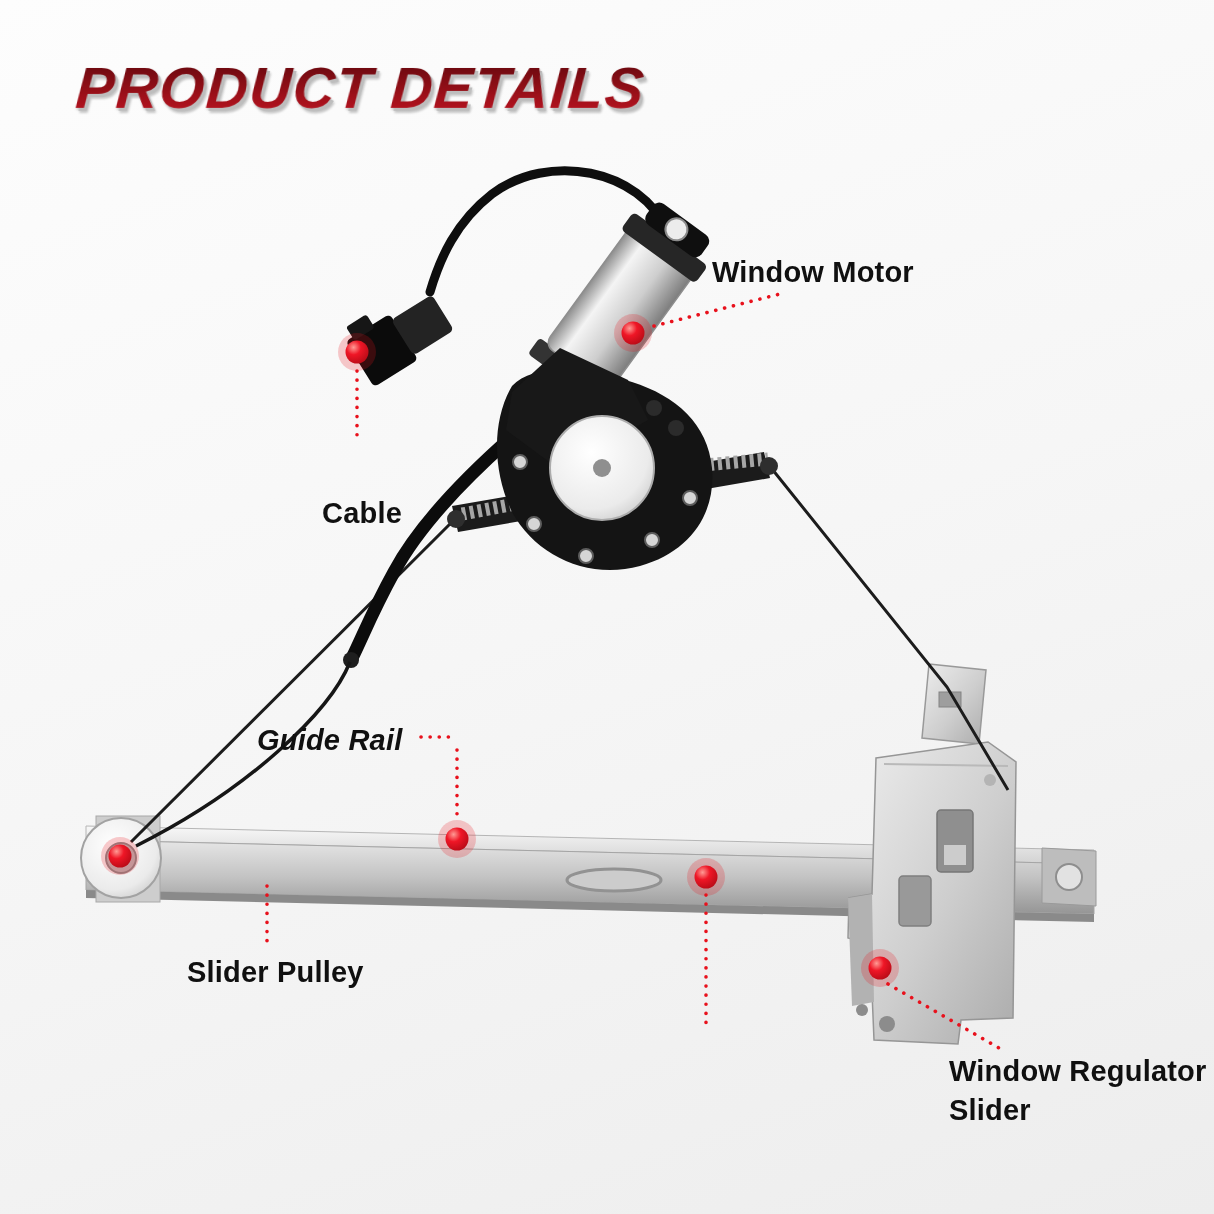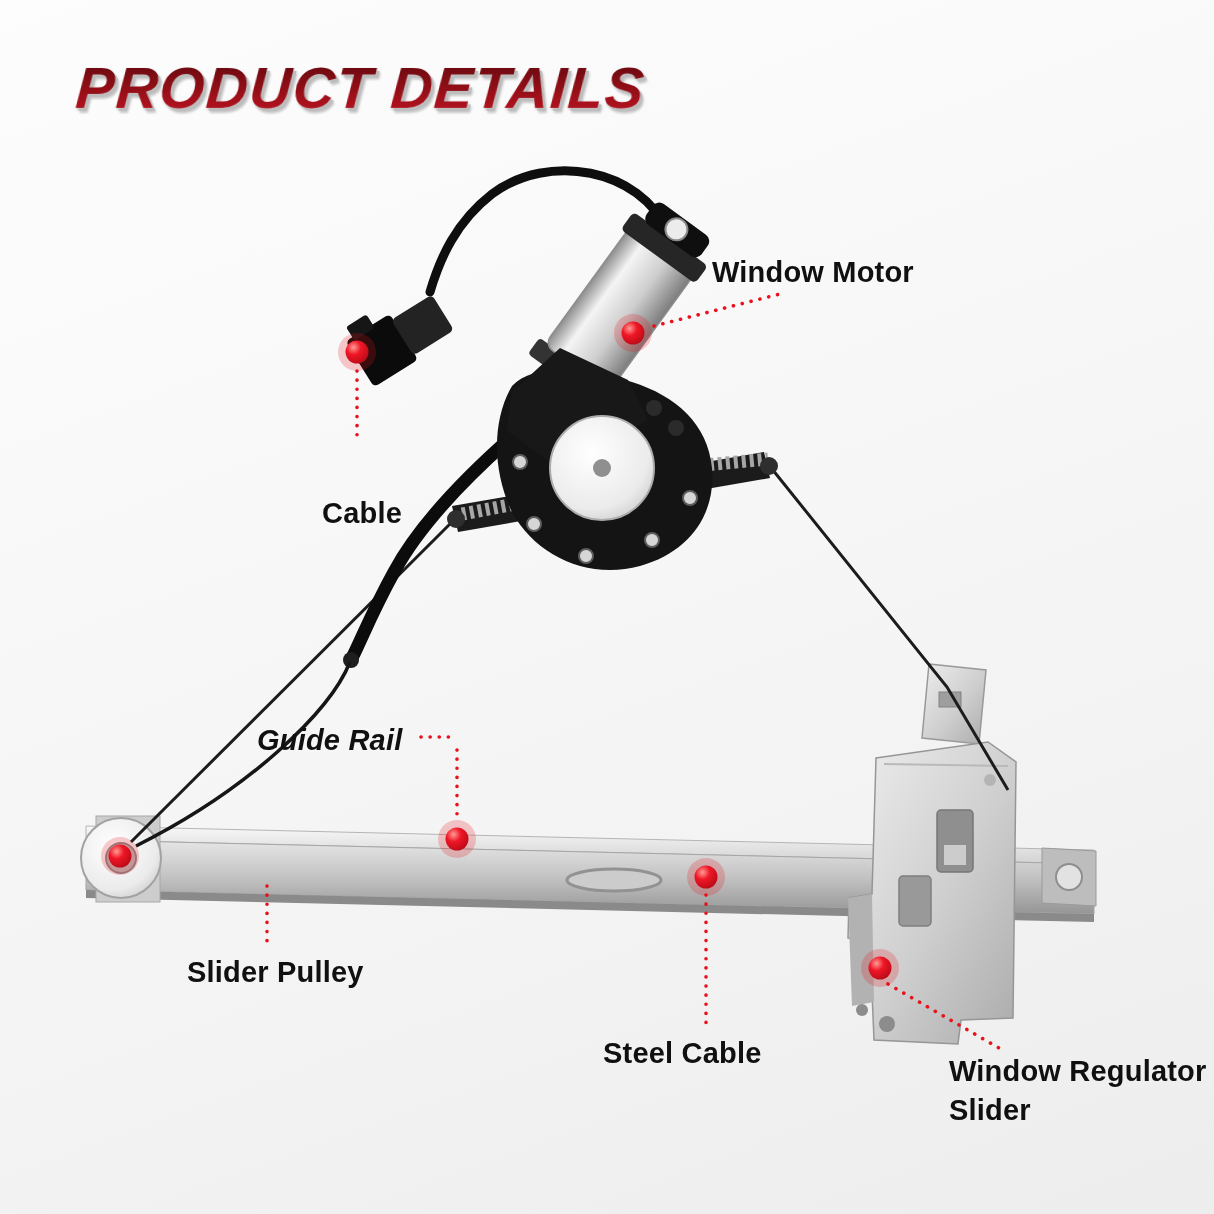--- a/index.html
+++ b/index.html
@@ -178,16 +178,15 @@
         <circle cx="880" cy="968" r="19" fill="#e8111c" opacity="0.22"></circle>
           <circle cx="880" cy="968" r="11.5" fill="url(#dotGrad)"></circle>
       </g>
     </g>
   </svg>
 
   <div class="label" style="left:712px;top:253px;">Window Motor</div>
   <div class="label" style="left:322px;top:449px;margin-top:45px;">Cable</div>
   <div class="label" style="left:257px;top:721px;font-style:italic;">Guide Rail</div>
   <div class="label" style="left:187px;top:953px;">Slider Pulley</div>
-  <div class="label" style="left:603px;top:1034px;">Steel Cable</div>
   <div class="label label-wrap" style="left:918px;top:1052px;width:276px;">Window Regulator Slider</div>
 
 </div>
 
 </body></html>

